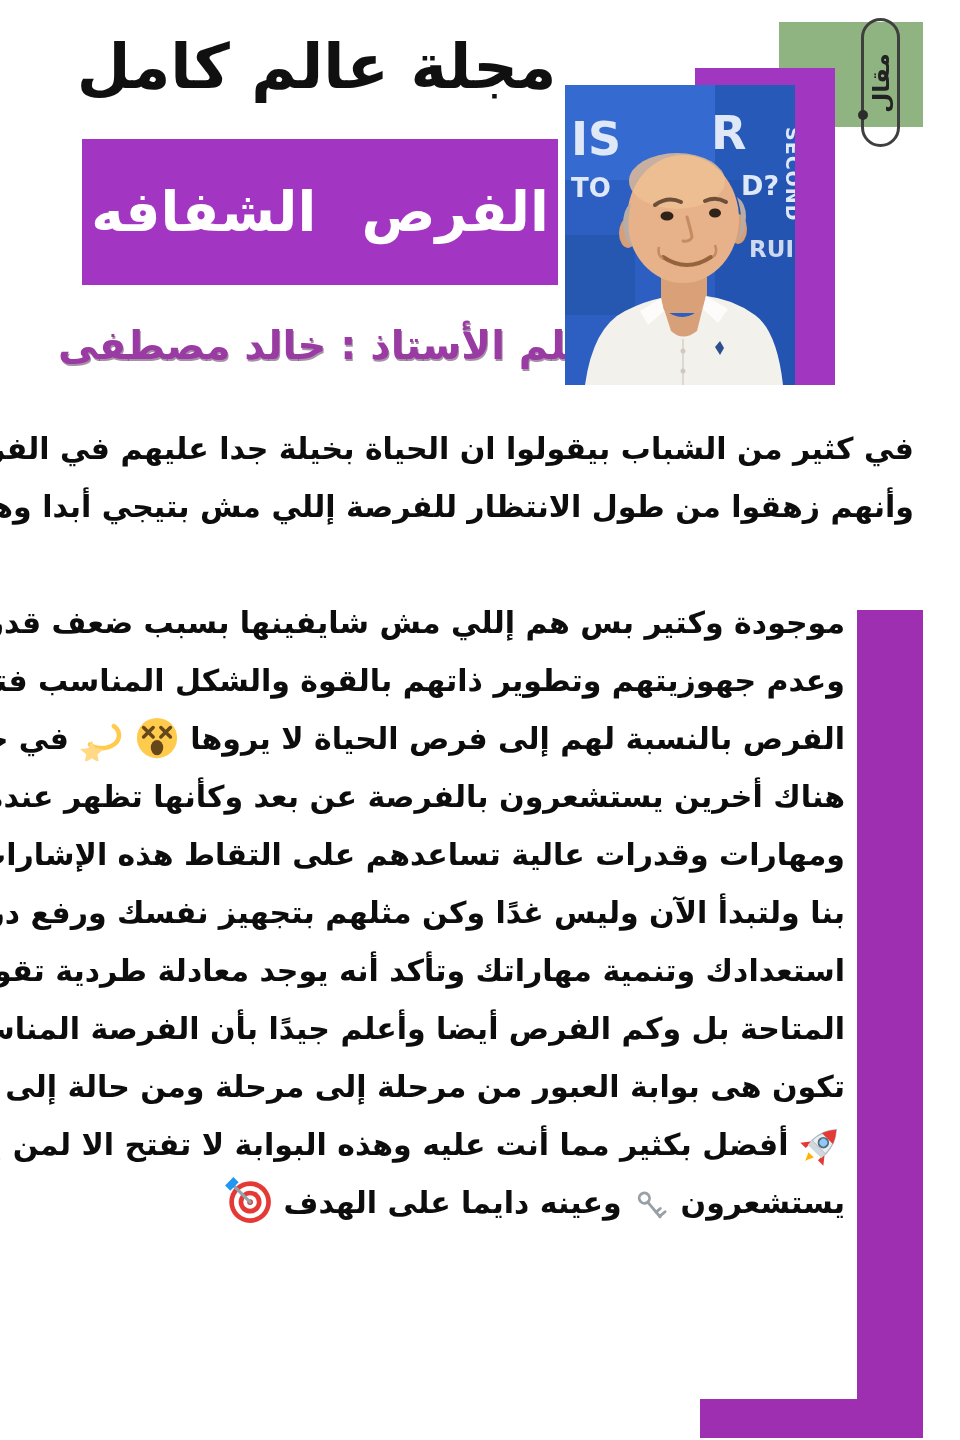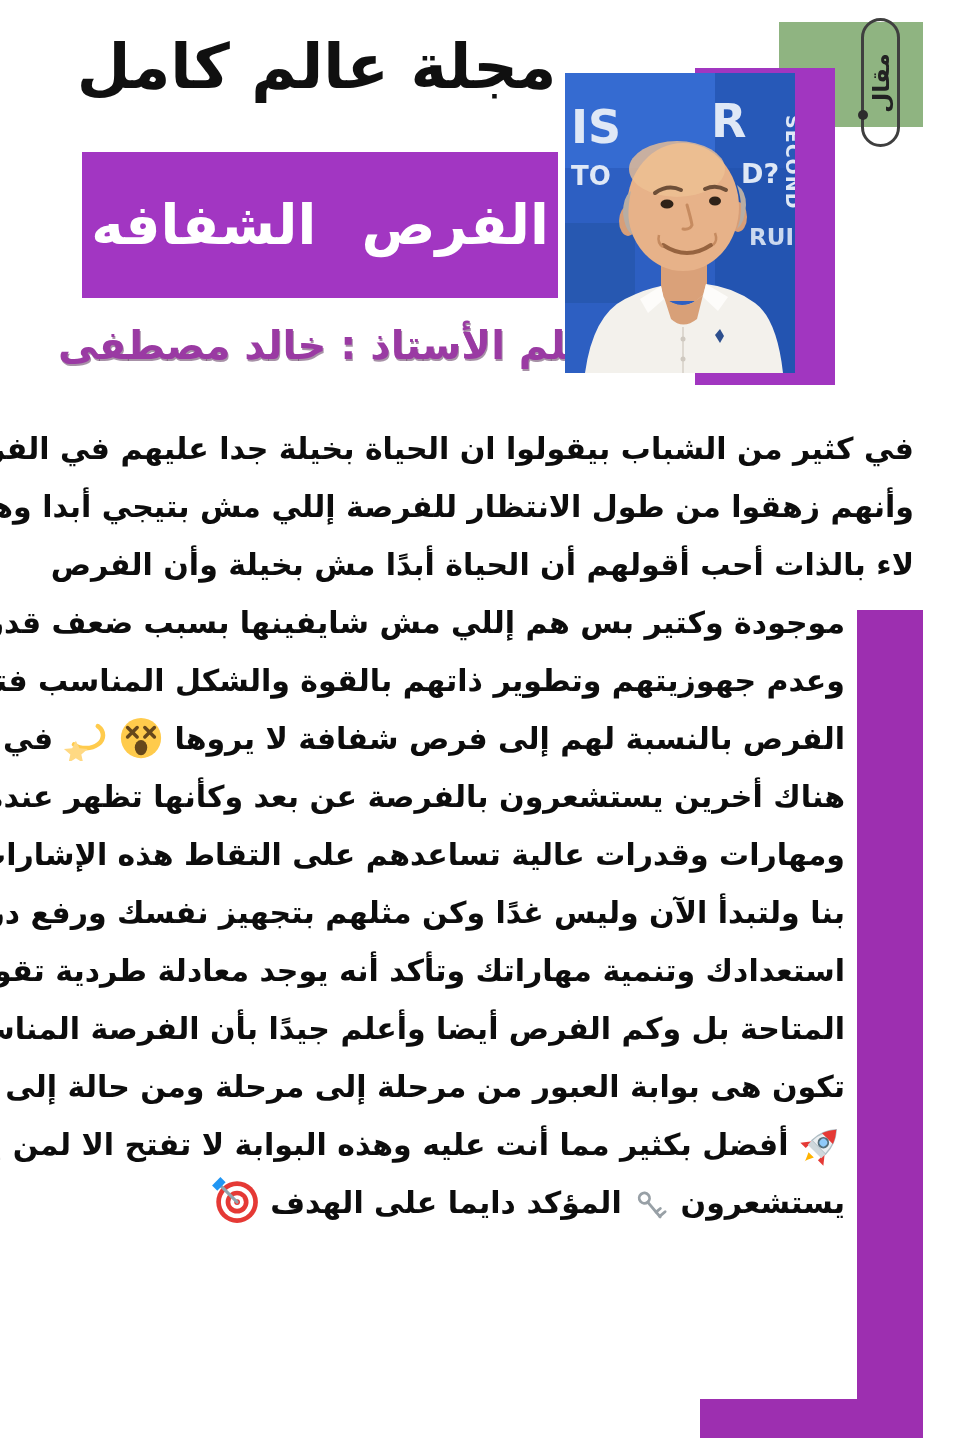--- a/index.html
+++ b/index.html
@@ -10,21 +10,21 @@
   .abs{position:absolute;}
 
   
   #masthead{
     left:65px;top:20px;width:495px;margin:4px;text-align:center;
     font-size:62px;font-weight:bold;color:#101010;line-height:1.4;
   }
 
   
   #banner{
-    left:82px;top:152px;width:476px;height:146px;background:#a236c2;
+    left:82px;top:139px;width:476px;height:146px;background:#a236c2;
     display:flex;align-items:center;justify-content:center;
   }
   #banner .banner-text{
     color:#ffffff;font-size:55px;font-weight:bold;word-spacing:26px;white-space:nowrap;
   }
 
   
   #byline{
     left:58px;top:322px;width:492px;text-align:center;
     font-size:40px;font-weight:bold;color:#9a3aa3;
@@ -38,21 +38,21 @@
     border:3px solid #3f3f3f;border-radius:22px;box-sizing:border-box;
     display:flex;align-items:center;justify-content:center;
   }
   #badge-pill .badge-label{
     transform:rotate(-90deg);font-size:23px;font-weight:bold;color:#222;white-space:nowrap;
   }
   #badge-pill .dot{
     position:absolute;left:-6px;top:89px;width:10px;height:10px;border-radius:50%;background:#2c2c2c;
   }
   #photo-frame{left:695px;top:68px;width:140px;height:317px;background:#a136c0;z-index:2;}
-  #photo{left:565px;top:73px;width:230px;height:384px;z-index:3;}
+  #photo{left:565px;top:85px;width:230px;height:384px;z-index:3;}
   #photo svg{display:block;}
 
   
   .para{color:#0d0d0d;font-weight:bold;}
   #para-a{left:63px;top:420px;width:851px;}
   #para-b{left:63px;top:594px;width:782px;}
   .line{
     font-size:30px;line-height:58px;
     text-align:justify;text-align-last:justify;white-space:nowrap;
   }
@@ -123,28 +123,27 @@
         <circle cx="118" cy="266" r="2.5" fill="#cfc9c0"></circle>
         <circle cx="118" cy="286" r="2.5" fill="#cfc9c0"></circle>
         <path d="M150 262 l5 -6 l4 7 l-4 7 z" fill="#2d4f8e"></path>
       </g>
     </svg>
   </div>
 
   <div class="abs para" id="para-a" dir="rtl">
     <div class="line"><span>في كثير من الشباب بيقولوا ان الحياة بخيلة جدا عليهم في الفرص</span></div>
     <div class="line"><span>وأنهم زهقوا من طول الانتظار للفرصة إللي مش بتيجي أبدا وهؤ</span></div>
-    <div class="line"><span>لاء بالذات أحب أقولهم أن الحياة أبدًا مش بخيلة وأن الفرص</span></div>
   </div>
 
   <div class="abs para" id="para-b" dir="rtl">
     <div class="line"><span>موجودة وكتير بس هم إللي مش شايفينها بسبب ضعف قدراتهم</span></div>
     <div class="line"><span>وعدم جهوزيتهم وتطوير ذاتهم بالقوة والشكل المناسب فتتحول</span></div>
 
-    <div class="line"><span>الفرص بالنسبة لهم إلى فرص شفافة لا يروها</span>
+    <div class="line"><span>الفرص بالنسبة لهم إلى فرص الحياة لا يروها</span>
       <svg class="icon" width="46" height="46" viewBox="0 0 48 48">
         <circle cx="24" cy="24" r="21" fill="#ffcb4c"></circle>
         <g stroke="#66471b" stroke-width="3.6" stroke-linecap="round">
           <path d="M10 13 L20 23 M20 13 L10 23"></path>
           <path d="M28 13 L38 23 M38 13 L28 23"></path>
         </g>
         <ellipse cx="24" cy="34" rx="6.5" ry="8" fill="#66471b"></ellipse>
       </svg>
       <svg class="icon" width="44" height="44" viewBox="0 0 48 48">
         <path d="M38 10 A16 12 0 1 1 12 30" stroke="#ffcb4c" stroke-width="5" fill="none" stroke-linecap="round"></path>
@@ -176,21 +175,21 @@
 
     <div class="line end"><span>يستشعرون</span>
       <svg class="icon" width="38" height="38" viewBox="0 0 48 48">
         <g transform="rotate(-40 24 24)" stroke="#98a0a6" stroke-width="3.6" fill="none" stroke-linecap="round">
           <circle cx="24" cy="11" r="6.5"></circle>
           <line x1="24" y1="18" x2="24" y2="42"></line>
           <line x1="24" y1="34" x2="31" y2="34"></line>
           <line x1="24" y1="41" x2="33" y2="41"></line>
         </g>
       </svg>
-      <span>المؤكد دايما على الهدف</span>
+      <span>وعينه دايما على الهدف</span>
       <svg class="icon" width="50" height="50" viewBox="0 0 48 48">
         <circle cx="26" cy="26" r="20" fill="#e53935"></circle>
         <circle cx="26" cy="26" r="15.5" fill="#ffffff"></circle>
         <circle cx="26" cy="26" r="11" fill="#e53935"></circle>
         <circle cx="26" cy="26" r="6.5" fill="#ffffff"></circle>
         <circle cx="26" cy="26" r="2.8" fill="#e53935"></circle>
         <line x1="8" y1="8" x2="26" y2="26" stroke="#90a4ae" stroke-width="3" stroke-linecap="round"></line>
         <path d="M2 10 L10 2 L15 7 L7 15 Z" fill="#2196f3"></path>
       </svg></div>
   </div>

